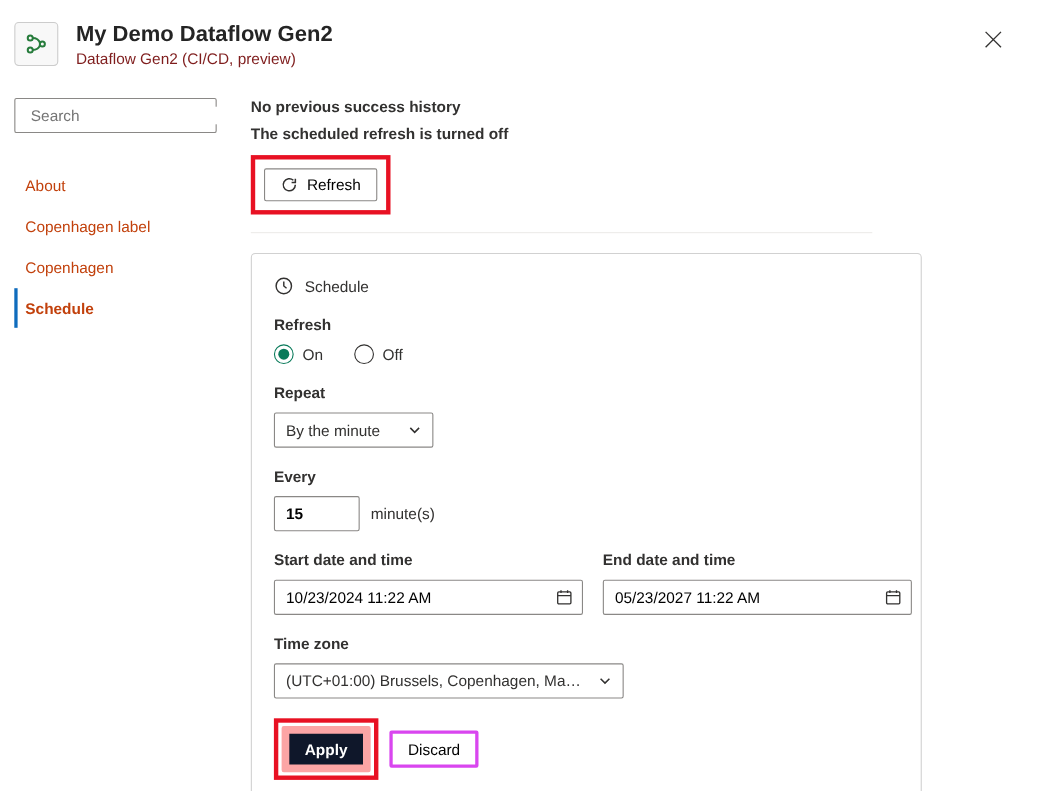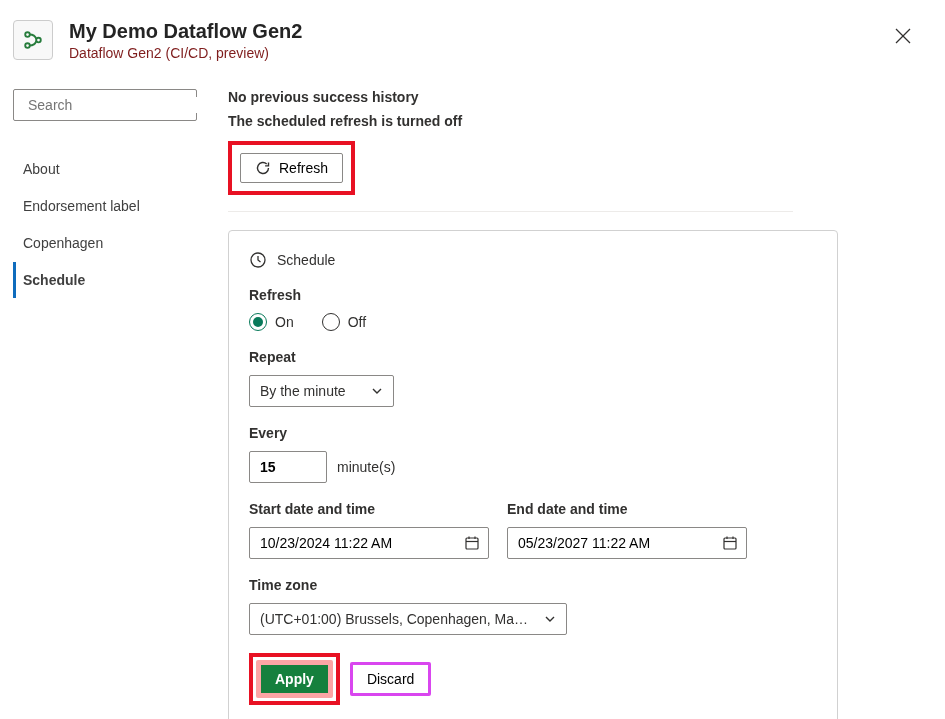--- a/index.html
+++ b/index.html
@@ -17,21 +17,21 @@
     .header-text h1 { font-size: 20px; font-weight: 600; color: #242424; }
     .header-text p  { font-size: 14px; color: #7f1d1d; margin-top: 2px; }
     .close-btn { position:absolute; top: 22px; right: 28px; background:none; border:none; cursor:pointer; padding:6px; }
 
     .layout { display: flex; padding-top: 28px; }
 
     .sidebar { width: 212px; padding-left: 13px; padding-right: 0; }
     .search-box { display:flex; align-items:center; border:1px solid #8a8886; border-radius:2px; height:32px; padding:0 8px; margin-bottom: 30px; width: 184px; }
     .search-box input { border:none; outline:none; font-size:14px; flex:1; margin-left:6px; }
 
-    .nav-item { padding: 10px 10px 10px 10px; font-size:14px; color:#404040; cursor:pointer; }
+    .nav-item { padding: 10px 10px 10px 10px; font-size:14px; color:#c2410c; cursor:pointer; }
     .nav-item + .nav-item { margin-top: 1px; }
     .nav-item.active { border-left: 3px solid #0f6cbd; font-weight:600; padding-left:7px; }
 
     .main { flex:1; padding-left: 16px; padding-right: 24px; }
 
     .status-line { font-weight: 600; font-size: 14px; }
     .status-sub  { font-weight: 600; font-size: 14px; margin-top: 8px; }
 
     .refresh-highlight { display:inline-block; border: 4px solid #e81123; padding: 8px; margin-top: 12px; }
     .refresh-btn { display:inline-flex; align-items:center; gap:8px; border:1px solid #8a8886; background:#fff; padding: 6px 14px; font-size:14px; cursor:pointer; border-radius:2px;}
@@ -53,25 +53,25 @@
     .select { display:inline-flex; align-items:center; justify-content:space-between; border:1px solid #8a8886; border-radius:2px; height:32px; padding: 0 10px; cursor:pointer; background:#fff; }
     .select.repeat { width: 145px; }
     .select.timezone { width: 318px; }
 
     .text-input { border:1px solid #8a8886; border-radius:2px; height:32px; padding:0 10px; font-size:14px;font-weight:bold; }
     .every-row { display:flex; align-items:center; gap: 10px; }
     .every-row .text-input { width: 78px; }
 
     .date-row { display:flex; gap: 18px; }
     .date-col { flex:0 0 auto; }
-    .date-input-wrap { display:flex; align-items:center; border:1px solid #8a8886; border-radius:2px; height:32px; padding:0 8px 0 10px; width: 240px; justify-content:space-between; }
+    .date-input-wrap { display:flex; align-items:center; border:1px solid #8a8886; border-radius:2px; height:32px; padding:0 8px 0 10px; width: 281px; justify-content:space-between; }
     .date-input-wrap input { border:none; outline:none; font-size:14px; flex:1; }
 
     .apply-highlight { display:inline-block; border: 4px solid #e81123; padding: 3px; }
-    .btn-apply { background:#15803d; color:#fff; border:5px solid #fca5a5; font-weight:600; padding: 6px 14px; font-size:14px; cursor:pointer; border-radius:2px; }
+    .btn-apply { background:#0f172a; color:#fff; border:7px solid #fca5a5; font-weight:600; padding: 6px 14px; font-size:14px; cursor:pointer; border-radius:2px; }
     .btn-discard { background:#fff; border:3px solid #d946ef; padding: 6px 14px; font-size:14px; cursor:pointer; border-radius:2px; margin-left:10px; }
 
     .ellipsis { white-space:nowrap; overflow:hidden; text-overflow:ellipsis; }
   </style>
 </head>
 <body>
 
 <div class="header">
   <div class="header-icon">
     <svg width="22" height="22" viewBox="0 0 24 24" fill="none" stroke="#277c3c" stroke-width="2">
@@ -98,21 +98,21 @@
 
   <div class="sidebar">
     <div class="search-box">
       <svg width="16" height="16" viewBox="0 0 16 16" fill="none" stroke="#605e5c" stroke-width="1.3">
         <circle cx="7" cy="7" r="5"></circle>
           <line x1="11" y1="11" x2="15" y2="15"></line>
       </svg>
       <input type="text" placeholder="Search" style="">
     </div>
     <div class="nav-item">About</div>
-    <div class="nav-item">Endorsement label</div>
+    <div class="nav-item">Copenhagen label</div>
     <div class="nav-item">Copenhagen</div>
     <div class="nav-item active">Schedule</div>
   </div>
 
   <div class="main">
     <div class="status-line">No previous success history</div>
     <div class="status-sub">The scheduled refresh is turned off</div>
 
     <div class="refresh-highlight">
       <button class="refresh-btn">

